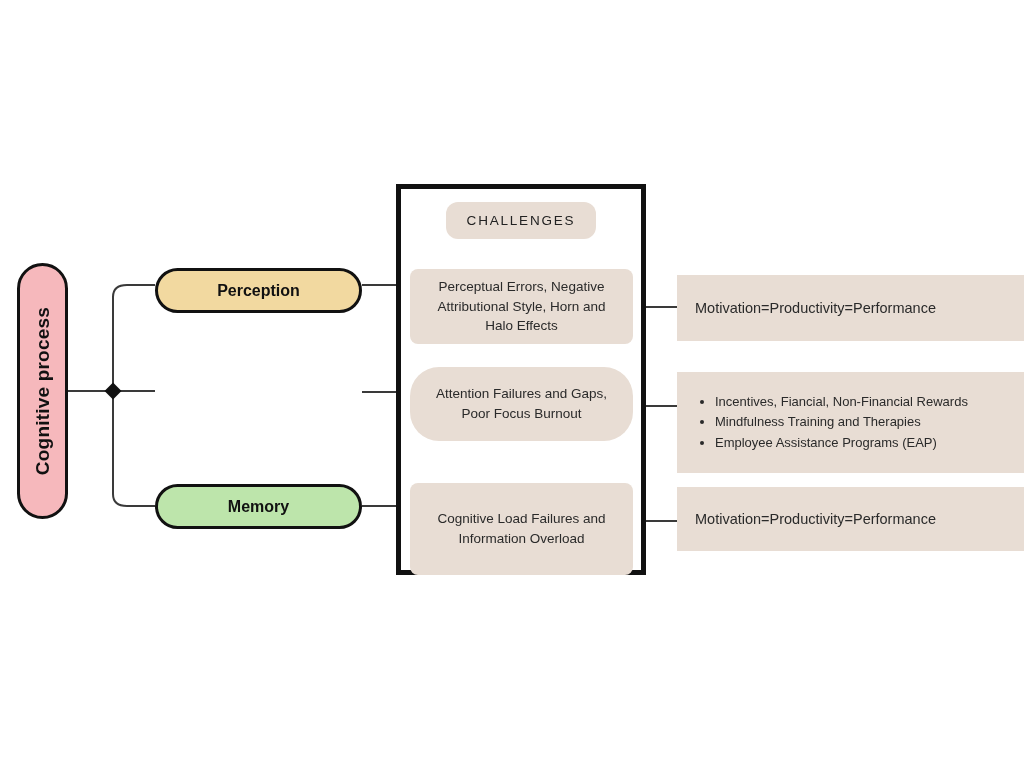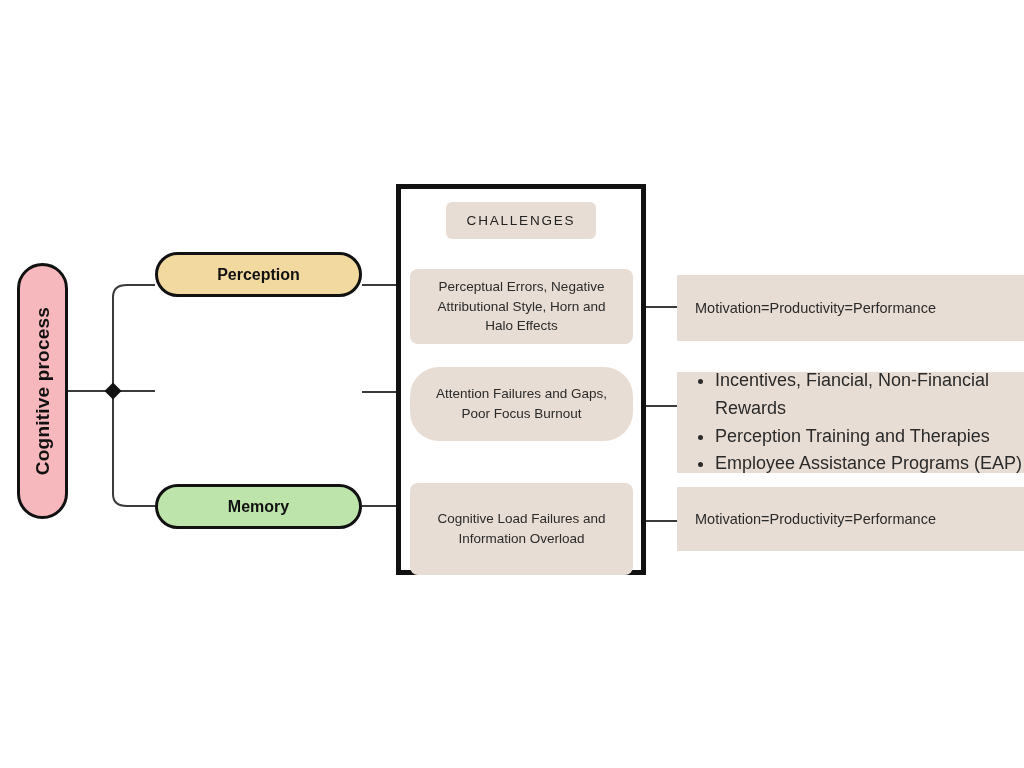--- a/index.html
+++ b/index.html
@@ -61,21 +61,21 @@
     border: 3px solid #111111;
     border-radius: 23px;
     box-sizing: border-box;
     display: flex;
     align-items: center;
     justify-content: center;
     font-size: 16px;
     font-weight: bold;
     color: #111111;
   }
-  .branch-perception { top: 252px; background: #f2d9a0; }
+  .branch-perception { top: 268px; background: #f2d9a0; }
   .branch-attention  { top: 370px; background: #cbe2f5; }
   .branch-memory     { top: 484px; background: #bde5ab; }
 
   
   .challenges-frame {
     position: absolute;
     left: 396px;
     top: 184px;
     width: 250px;
     height: 391px;
@@ -83,21 +83,21 @@
     background: #ffffff;
     box-sizing: border-box;
   }
   .challenges-header {
     position: absolute;
     left: 446px;
     top: 202px;
     width: 150px;
     height: 37px;
     background: #e8ddd4;
-    border-radius: 6px;
+    border-radius: 12px;
     display: flex;
     align-items: center;
     justify-content: center;
     font-size: 13.5px;
     letter-spacing: 1.8px;
     color: #222222;
   }
   .challenge-box {
     position: absolute;
     left: 410px;
@@ -130,21 +130,21 @@
     display: flex;
     align-items: center;
   }
   .ob-1 { top: 275px; height: 66px; padding: 0 18px; }
   .ob-2 { top: 372px; height: 101px; padding: 8px 14px 8px 10px; }
   .ob-3 { top: 487px; height: 64px; padding: 0 18px; }
   .outcome-list {
     margin: 0;
     padding-left: 28px;
     line-height: 1.55;
-    font-size: 18px;
+    font-size: 13px;
   }
   .outcome-list li { margin: 0; padding: 0; }
 </style>
 </head>
 <body>
 
 <div id="canvas">
 
   <svg id="wires" viewBox="0 0 1024 768" xmlns="http://www.w3.org/2000/svg">
 
@@ -192,21 +192,21 @@
     <span>Cognitive Load Failures and Information Overload</span>
   </div>
 
   <div class="outcome-box ob-1">
     <span>Motivation=Productivity=Performance</span>
   </div>
 
   <div class="outcome-box ob-2">
     <ul class="outcome-list">
       <li>Incentives, Fiancial, Non-Financial Rewards</li>
-      <li>Perception Training and Therapies</li>
+      <li>Mindfulness Training and Therapies</li>
       <li>Employee Assistance Programs (EAP)</li>
     </ul>
   </div>
 
   <div class="outcome-box ob-3">
     <span>Motivation=Productivity=Performance</span>
   </div>
 
 </div>
 

